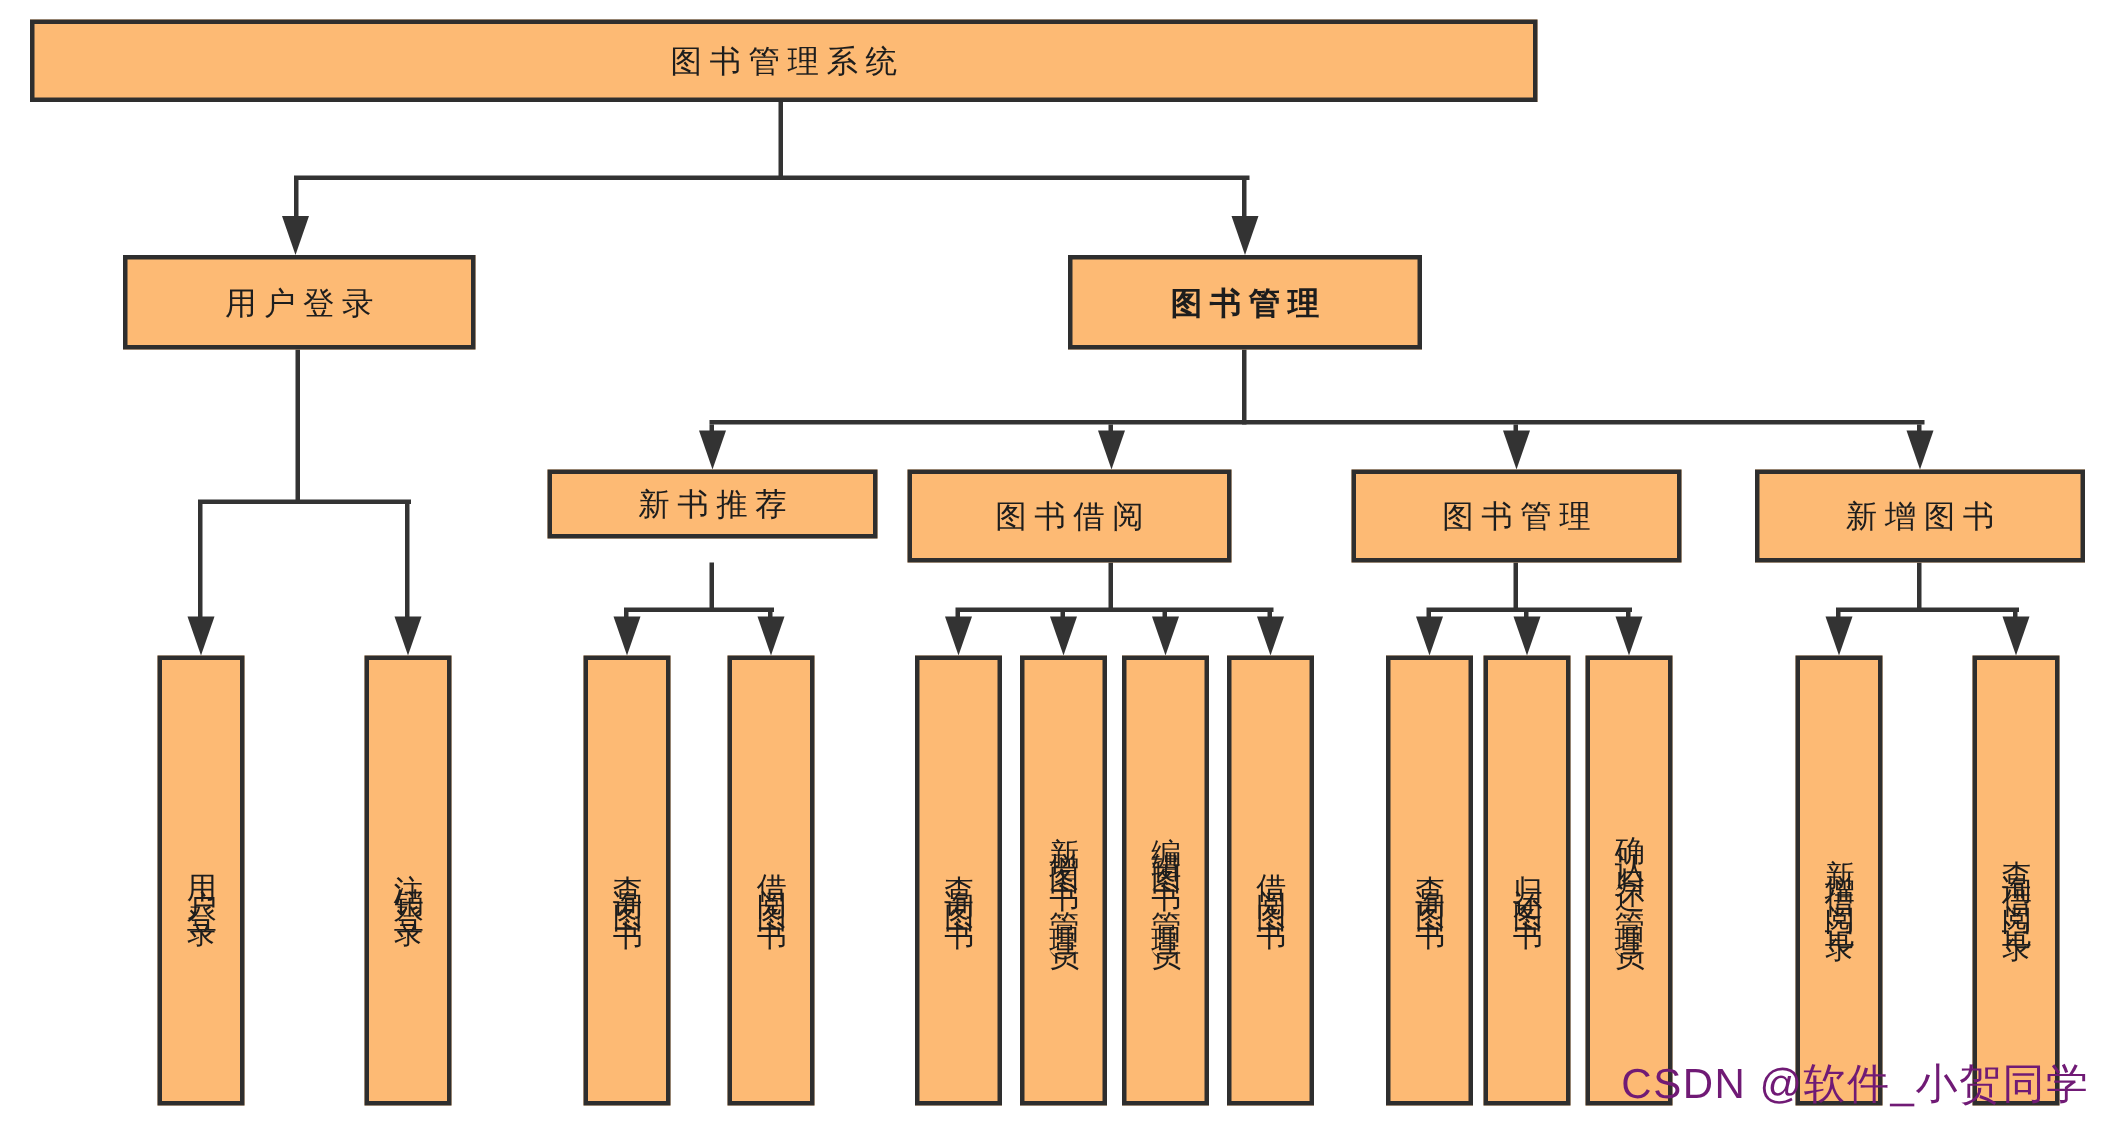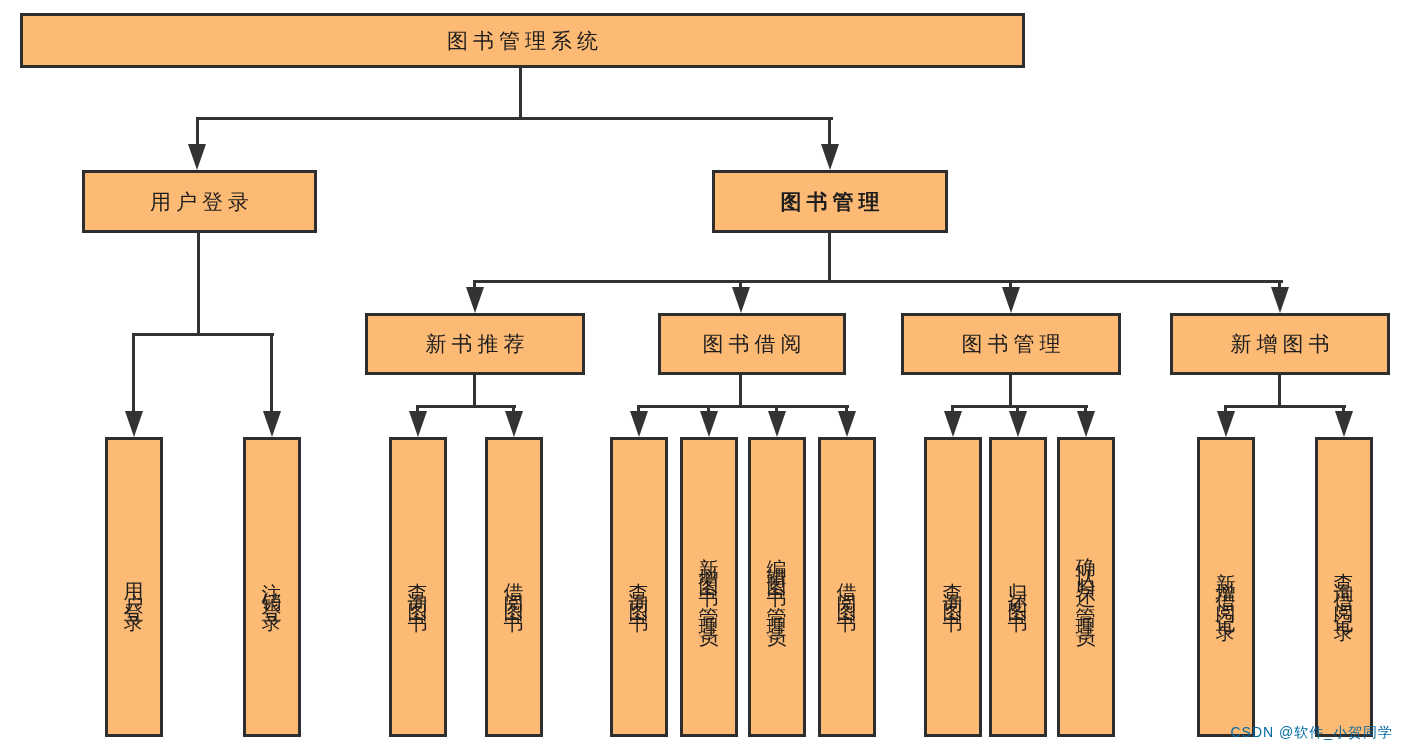--- a/index.html
+++ b/index.html
@@ -42,22 +42,22 @@
   .hl{position:absolute;height:3px;background:#333333;}
   .arrow{
     position:absolute;width:0;height:0;
     border-left:9px solid transparent;
     border-right:9px solid transparent;
     border-top:26px solid #333333;
   }
   .watermark{
     position:absolute;
     right:12px;bottom:5px;
-    font-size:14px;
-    color:#0369a1;
+    font-size:28px;
+    color:#701a75;
     letter-spacing:1px;
     z-index:10;
     white-space:nowrap;
   }
 </style>
 </head>
 <body>
 
 <div id="canvas">
 
@@ -138,24 +138,24 @@
     <span class="hlabel">图书管理系统</span>
   </div>
 
   <div class="node" style="left:82px;top:170px;width:235px;height:63px;">
     <span class="hlabel">用户登录</span>
   </div>
   <div class="node" style="left:712px;top:170px;width:236px;height:63px;font-weight:bold;">
     <span class="hlabel">图书管理</span>
   </div>
 
-  <div class="node" style="left:365px;top:313px;width:220px;height:62px;">
+  <div class="node" style="left:365px;top:313px;width:220px;height:46px;">
     <span class="hlabel">新书推荐</span>
   </div>
-  <div class="node" style="left:658px;top:313px;width:188px;height:62px;">
+  <div class="node" style="left:605px;top:313px;width:216px;height:62px;">
     <span class="hlabel">图书借阅</span>
   </div>
   <div class="node" style="left:901px;top:313px;width:220px;height:62px;">
     <span class="hlabel">图书管理</span>
   </div>
   <div class="node" style="left:1170px;top:313px;width:220px;height:62px;">
     <span class="hlabel">新增图书</span>
   </div>
 
   <div class="node leaf" style="left:105px;">

